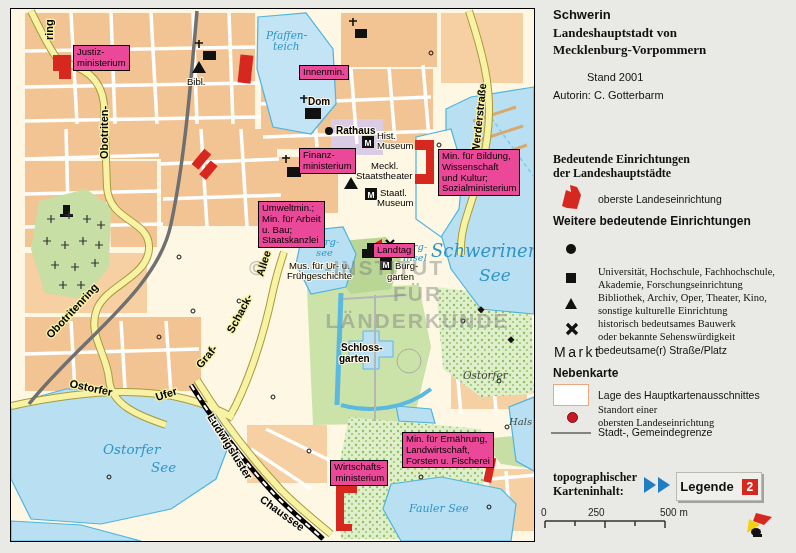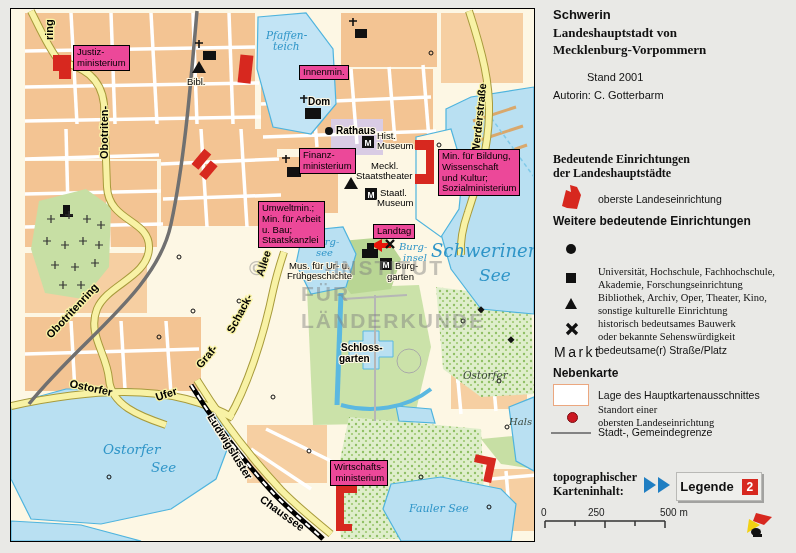--- a/index.html
+++ b/index.html
@@ -15,21 +15,21 @@
 
   
   .mbox{position:absolute;background:#ec4899;border:1px solid #000;padding:1px 3px;
         font-size:9.5px;line-height:1.14;white-space:pre-line;z-index:30;color:#000;}
 
   
   #wm{position:absolute;left:238px;top:246px;z-index:40;color:rgba(125,125,125,.45);
       font-weight:bold;font-size:21px;letter-spacing:2px;line-height:1.25;pointer-events:none;}
   #wm .row{display:flex;}
   #wm .gap{width:58px;}
-  #wm .ind{margin-left:52px;}
+  #wm .ind{margin-left:52px;text-align:center;}
 
   
   text{font-family:"Liberation Sans",sans-serif;}
   .street{font-size:11px;font-weight:bold;fill:#000;stroke:#f8f2a5;stroke-width:2.5px;paint-order:stroke;}
   .street2{font-size:11px;font-weight:bold;fill:#000;stroke:#fdf7e4;stroke-width:2.5px;paint-order:stroke;}
   .lbl{font-size:10px;font-weight:bold;fill:#000;stroke:#fdf7e4;stroke-width:2.2px;paint-order:stroke;}
   .lbl9{font-size:9.5px;fill:#000;stroke:#fdf7e4;stroke-width:2.2px;paint-order:stroke;}
   .lake{font-family:"DejaVu Serif",serif;font-style:italic;fill:#2f95c8;stroke:#cfe9f6;stroke-width:0;}
   .area{font-family:"DejaVu Serif",serif;font-style:italic;fill:#3e4a3e;}
   .micon{font-size:8.5px;font-weight:bold;fill:#fff;}
@@ -313,21 +313,24 @@
     <div class="mbox" style="left:288px;top:139px;">Finanz-
 ministerium</div>
     <div class="mbox" style="left:427px;top:140px;">Min. für Bildung,
 Wissenschaft
 und Kultur;
 Sozialministerium</div>
     <div class="mbox" style="left:247px;top:192px;">Umweltmin.;
 Min. für Arbeit
 u. Bau;
 Staatskanzlei</div>
-    <div class="mbox" style="left:362px;top:215px;text-align:center;">Landtag</div>
+    <div class="mbox" style="left:362px;top:234px;text-align:center;">Landtag</div>
+    <div class="mbox" style="left:391px;top:423px;">Min. für Ernährung,
+Landwirtschaft,
+Forsten u. Fischerei</div>
     <div class="mbox" style="left:319px;top:451px;text-align:right;">Wirtschafts-
 ministerium</div>
 
     <div id="wm">
       <div class="row">
         <span>©</span>
           <span class="gap"></span>
         <span>-INSTITUT</span>
       </div>
       <div class="ind">FÜR LÄNDERKUNDE</div>

